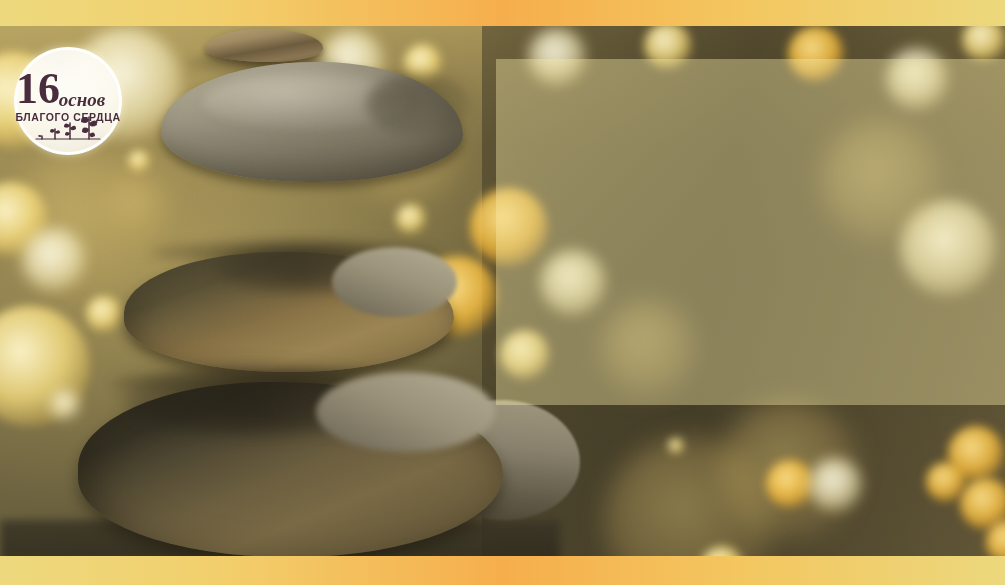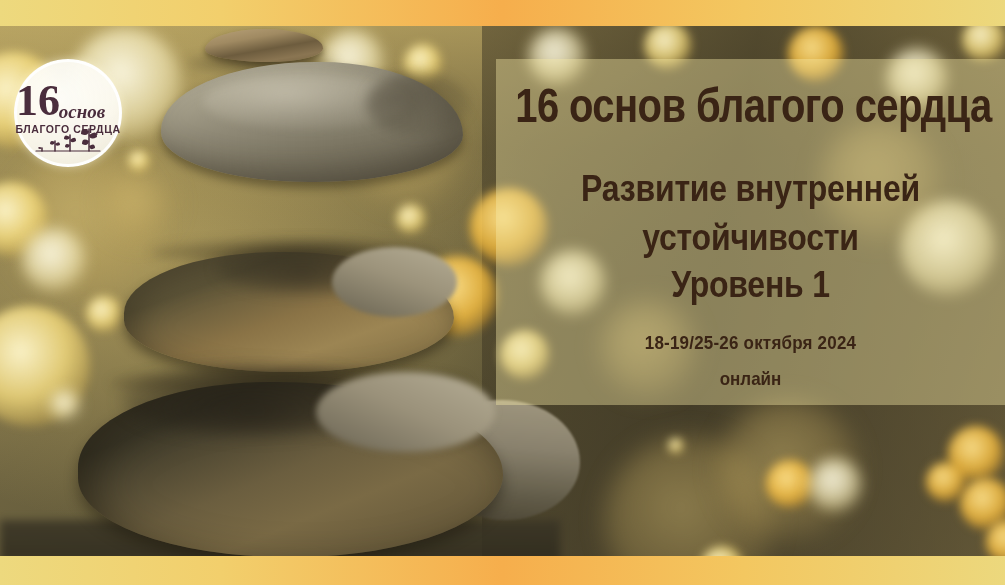--- a/index.html
+++ b/index.html
@@ -231,21 +231,21 @@
     width: 509px;
     font-size: 17px;
     font-weight: bold;
     transform: scaleY(1.12);
     transform-origin: top center;
   }
 
   
   #logo {
     position: absolute;
-    left: 14px; top: 59px;
+    left: 14px; top: 47px;
     width: 108px; height: 108px;
     z-index: 25;
   }
   #logo .ring {
     position: absolute; inset: 0;
     border-radius: 50%;
     border: 3px solid rgba(255,255,255,0.92);
     background: radial-gradient(circle at 42% 36%, rgba(255,255,252,0.97) 0%, rgba(252,250,242,0.93) 62%, rgba(244,240,226,0.88) 100%);
     box-shadow: 0 0 10px rgba(255,250,215,0.55);
   }
@@ -318,30 +318,20 @@
 
   <div class="stone" id="stone-5"></div>
   <div class="stone-shadow" style="left:110px; top:368px; width:360px; height:30px;"></div>
   <div class="stone" id="stone-4">
     <div class="darkband"></div>
     <div class="cap"></div>
   </div>
 
   <div id="text-panel"></div>
 
-  <div id="text-block">
-    <div class="title-main">16 основ благого сердца</div>
-    <div class="title-sub">
-      <div class="l1">Развитие внутренней</div>
-      <div class="l2">устойчивости</div>
-      <div class="l3">Уровень 1</div>
-    </div>
-    <div class="meta-date">18-19/25-26 октября 2024</div>
-    <div class="meta-mode">онлайн</div>
-  </div>
 
   <div id="logo">
     <div class="ring"></div>
     <svg viewBox="0 0 108 108">
       <text x="24" y="56" text-anchor="middle" font-family="'Liberation Serif', serif" font-size="44" font-weight="bold" fill="#4a2d3c">16</text>
       <text x="68" y="59" text-anchor="middle" font-family="'Liberation Serif', serif" font-size="19" font-style="italic" font-weight="bold" fill="#4a2d3c">основ</text>
       <text x="54" y="74" text-anchor="middle" font-family="'Liberation Sans', sans-serif" font-size="10.5" font-weight="bold" letter-spacing="0.6" fill="#4a2d3c">БЛАГОГО СЕРДЦА</text>
       <g stroke="#4a2d3c" stroke-width="1.5" fill="none" stroke-linecap="round">
         <line x1="22" y1="92" x2="86" y2="92" stroke-width="1.2"></line>
         <path d="M28 92 L28 89"></path>

